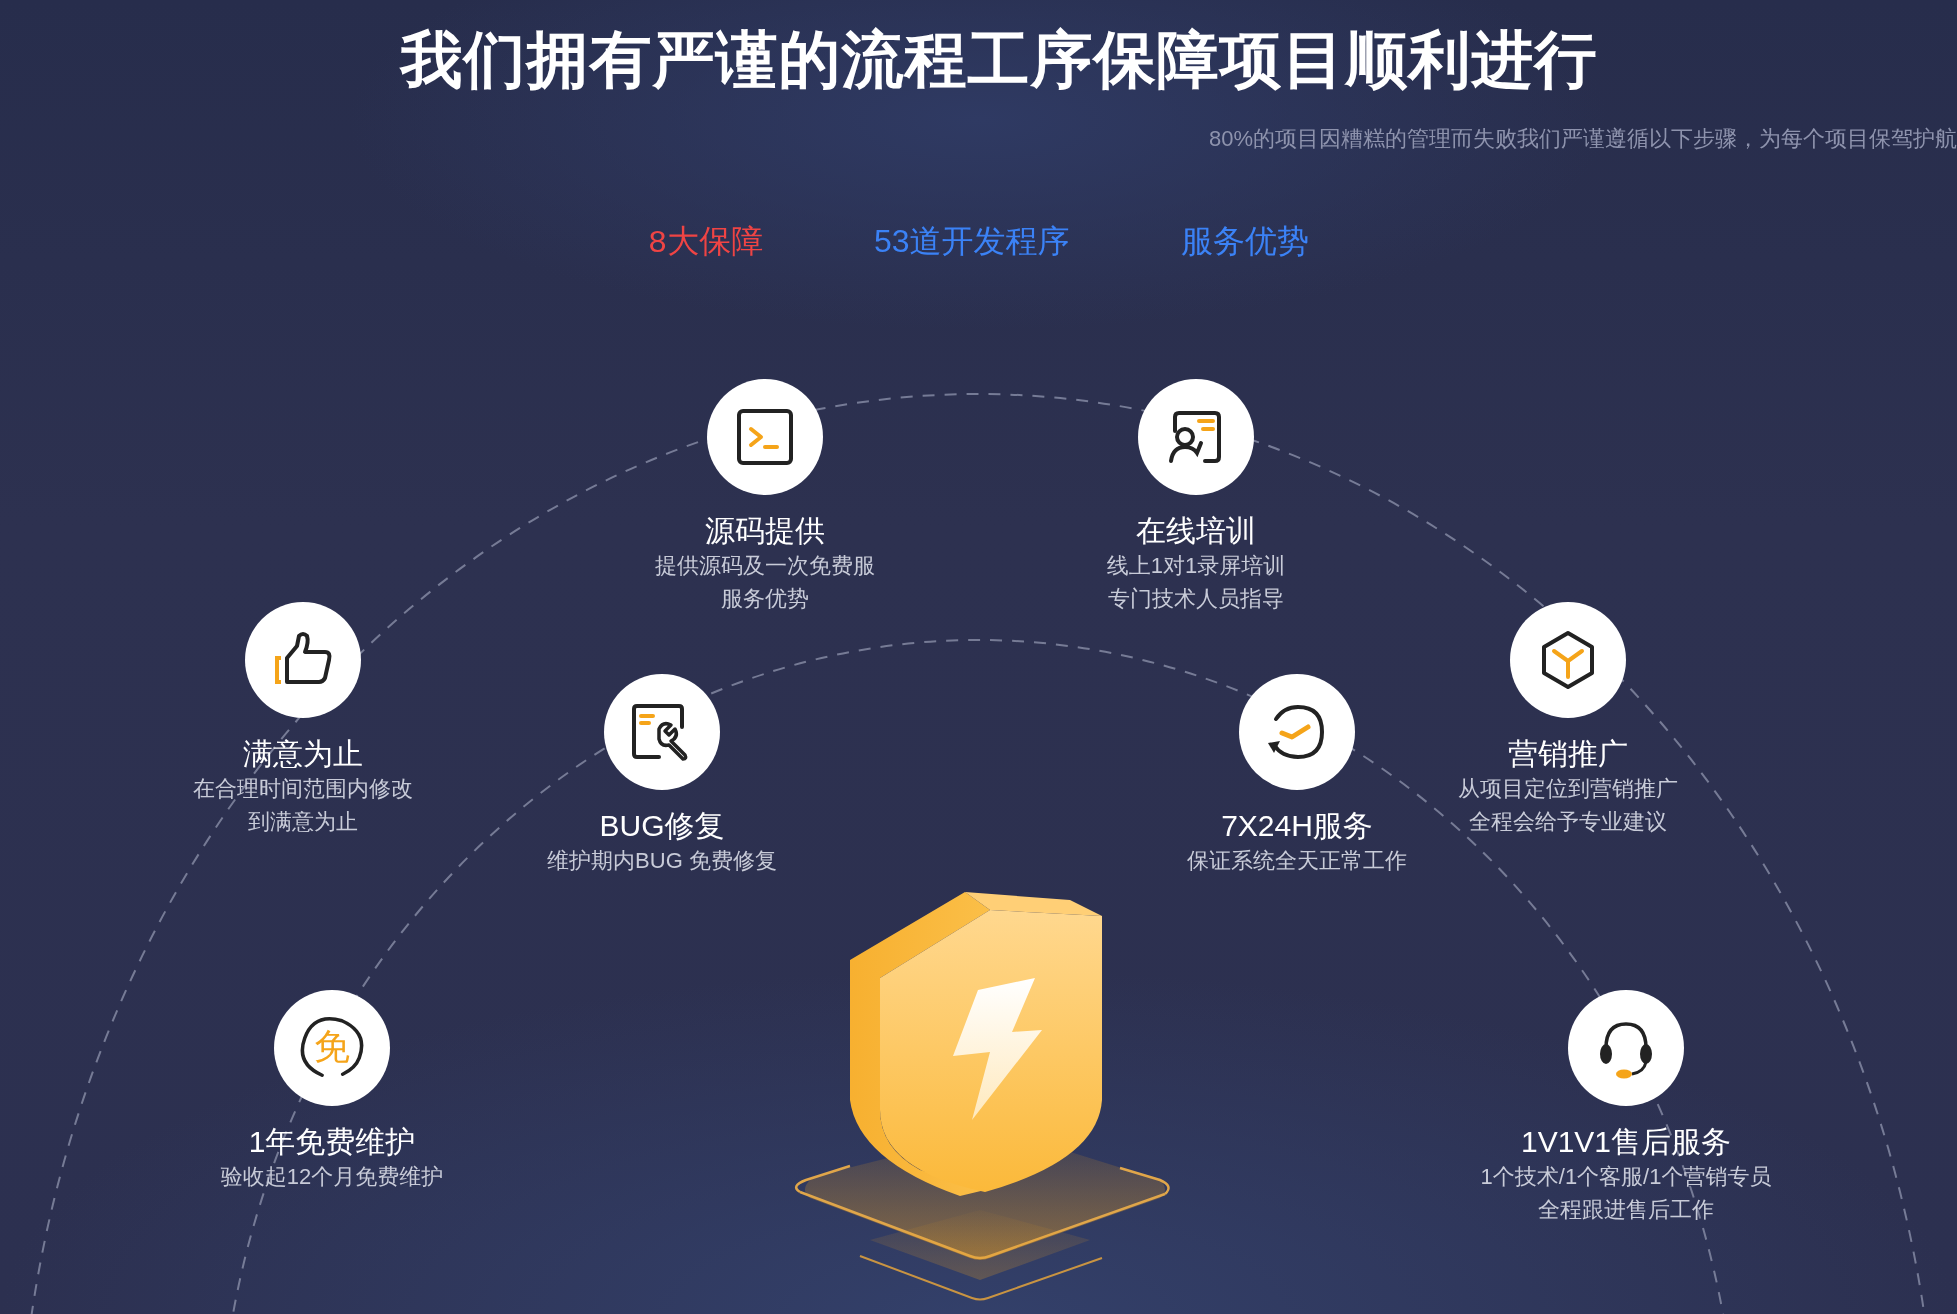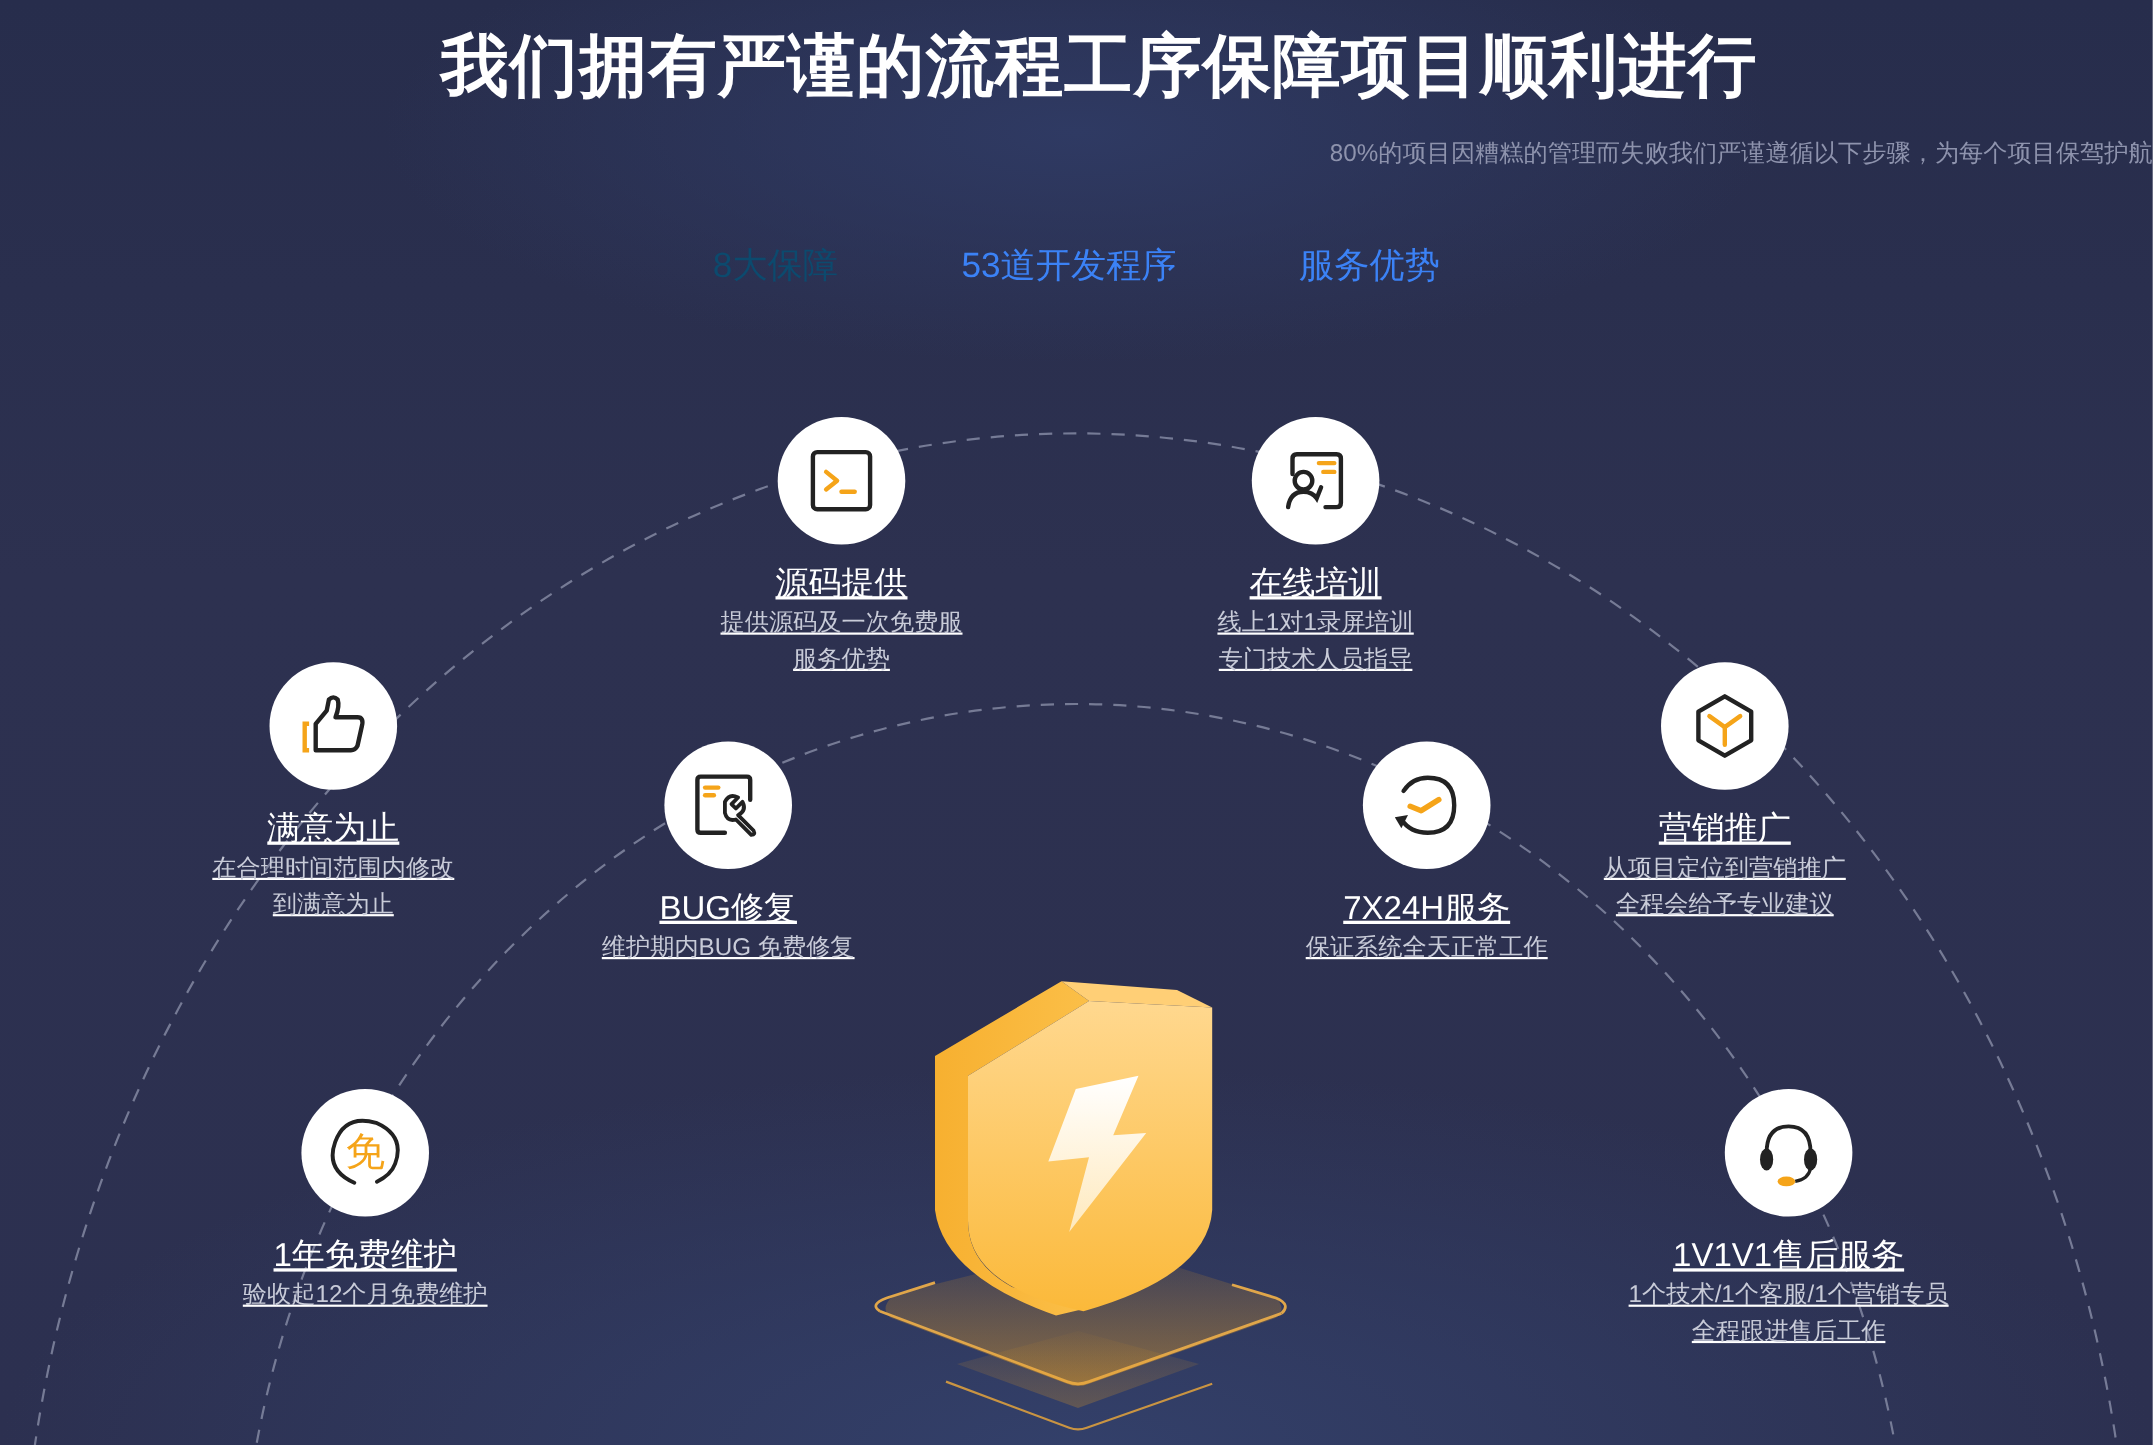--- a/index.html
+++ b/index.html
@@ -18,23 +18,23 @@
     padding-left: 41px;
   }
   .subtitle {
     position:absolute; left:0; right:0; top:124px; text-align:right;
     font-size:22px; color:#8e93ad;
   }
   .tabs {
     position:absolute; left:0; right:0; top:220px; display:flex; justify-content:center; gap:0;
   }
   .tab { font-size:32px; color:#3b82f6; cursor:pointer; position:absolute; top:0; white-space:nowrap; }
-  .tab.active { color:#0c4a6e; }
+  .tab.active { color:#ef4444;font-family:Liberation Mono, monospace; }
   .arcs { position:absolute; left:0; top:0; }
-  .item { position:absolute; width:340px; text-align:center;text-decoration:underline; }
+  .item { position:absolute; width:340px; text-align:center; }
   .circle {
     width:116px; height:116px; border-radius:50%; background:#fff; margin:0 auto;
     display:flex; align-items:center; justify-content:center;
   }
   .item-title { font-size:30px; color:#fff; margin-top:18px; line-height:36px; }
   .item-desc { font-size:22px; color:#c8cbd8; line-height:33px; }
   .shield { position:absolute; left:780px; top:880px; }
 </style>
 </head>
 <body>

